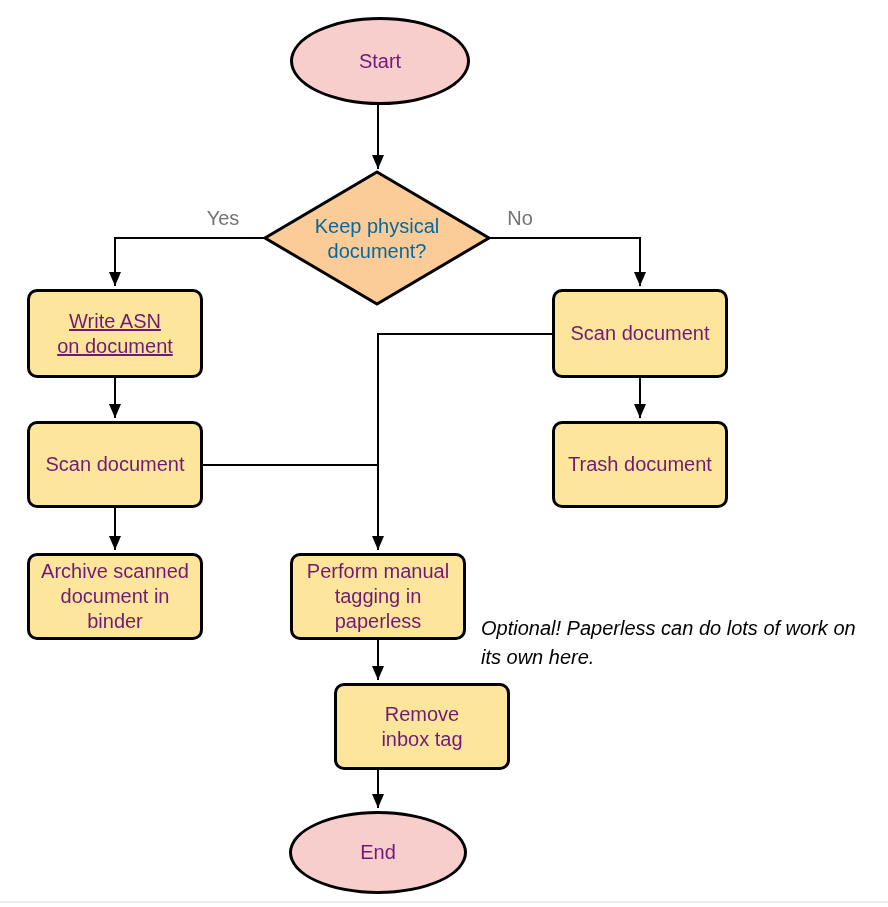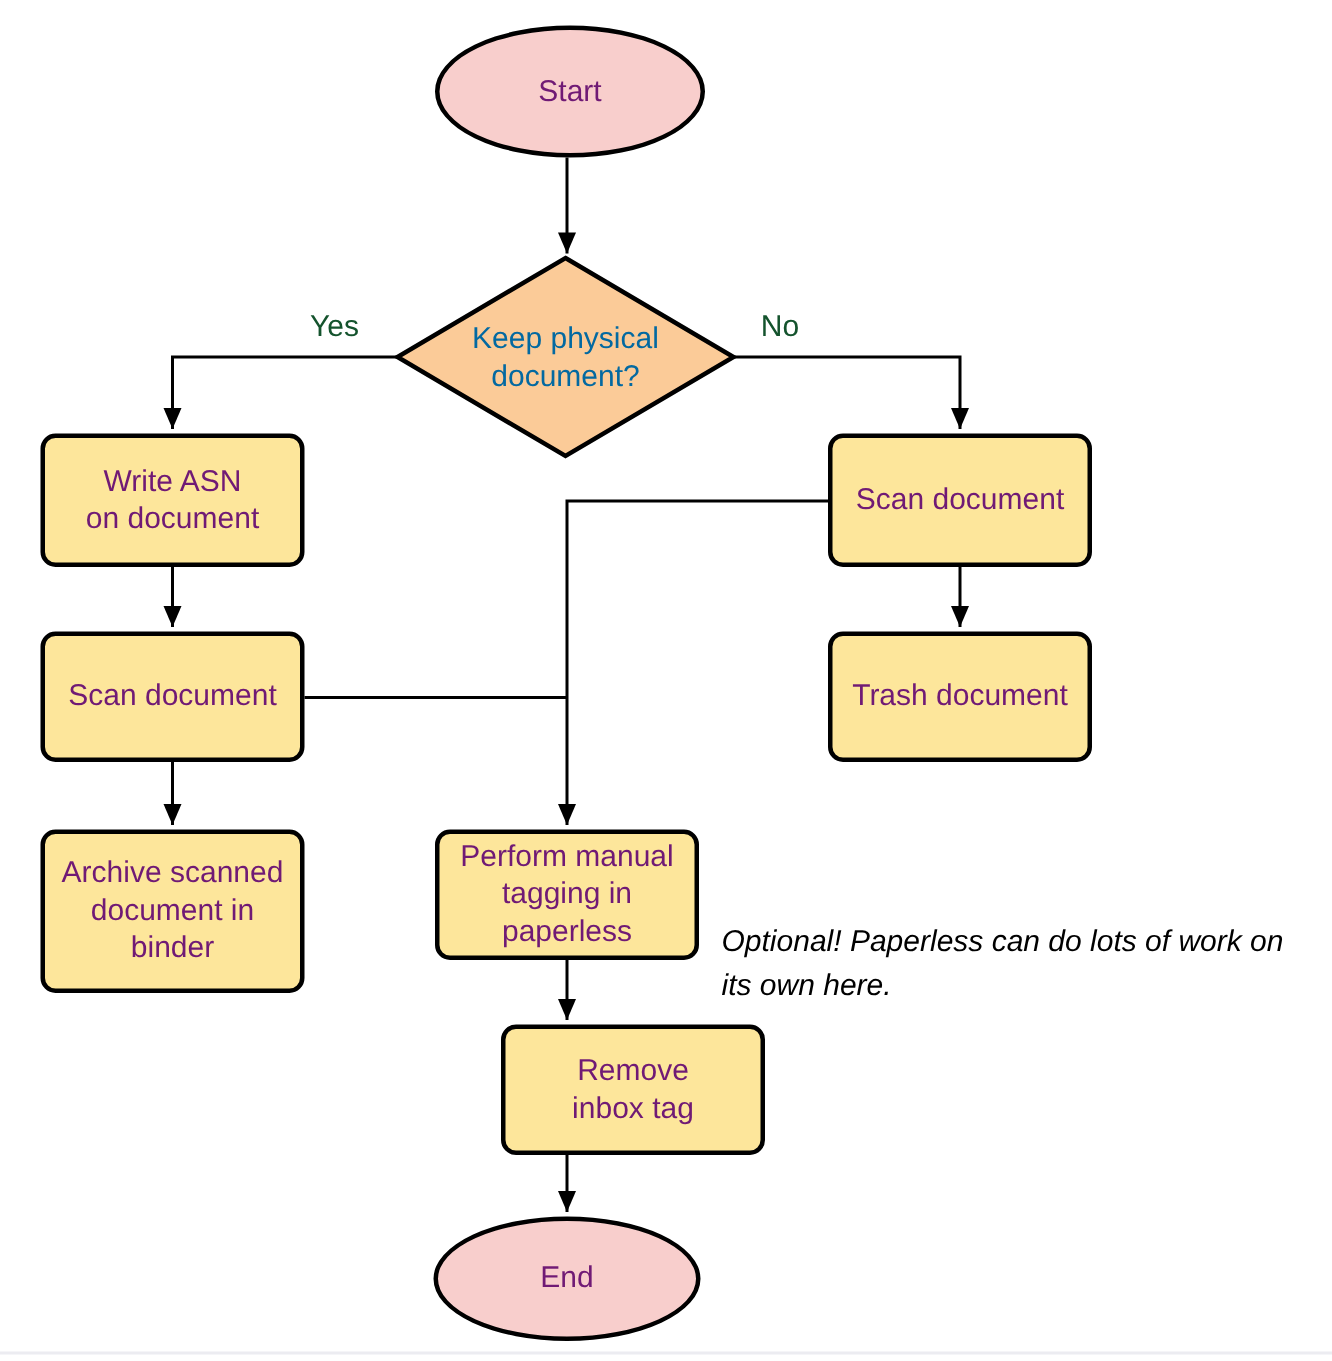--- a/index.html
+++ b/index.html
@@ -57,21 +57,21 @@
     font-size: 20px;
     line-height: 25px;
     color: #0369a1;
     white-space: pre-line;
   }
   .edge-label {
     position: absolute;
     text-align: center;
     font-size: 20px;
     line-height: 25px;
-    color: #14532d;
+    color: #737373;
   }
   .annotation {
     position: absolute;
     font-size: 20px;
     line-height: 29px;
     font-style: italic;
     color: #000000;
     white-space: pre-line;
   }
   .bottom-border {
@@ -113,30 +113,30 @@
     <span class="label">Start</span>
   </div>
 
   <div class="decision-label" style="left:277px; top:212px; width:200px; height:54px;">Keep physical
 document?</div>
 
   <div class="edge-label" style="left:193px; top:206px; width:60px;">Yes</div>
 
   <div class="edge-label" style="left:490px; top:206px; width:60px;">No</div>
 
-  <div class="node process" style="left: 27px; top: 289px; width: 176px; height: 89px; background-color: rgb(253, 230, 155);">
+  <div class="node process" style="left: 27px; top: 289px; width: 176px; height: 89px; background-color: rgb(253, 230, 155); text-decoration: underline;">
     <span class="label">Write ASN
 on document</span>
   </div>
 
   <div class="node process" style="left: 27px; top: 421px; width: 176px; height: 87px; background-color: rgb(253, 230, 155);">
     <span class="label">Scan document</span>
   </div>
 
-  <div class="node process" style="left: 27px; top: 553px; width: 176px; height: 109px; background-color: rgb(253, 230, 155);">
+  <div class="node process" style="left: 27px; top: 553px; width: 176px; height: 87px; background-color: rgb(253, 230, 155);">
     <span class="label">Archive scanned
 document in
 binder</span>
   </div>
 
   <div class="node process" style="left: 552px; top: 289px; width: 176px; height: 89px; background-color: rgb(253, 230, 155);">
     <span class="label">Scan document</span>
   </div>
 
   <div class="node process" style="left: 552px; top: 421px; width: 176px; height: 87px; background-color: rgb(253, 230, 155);">

